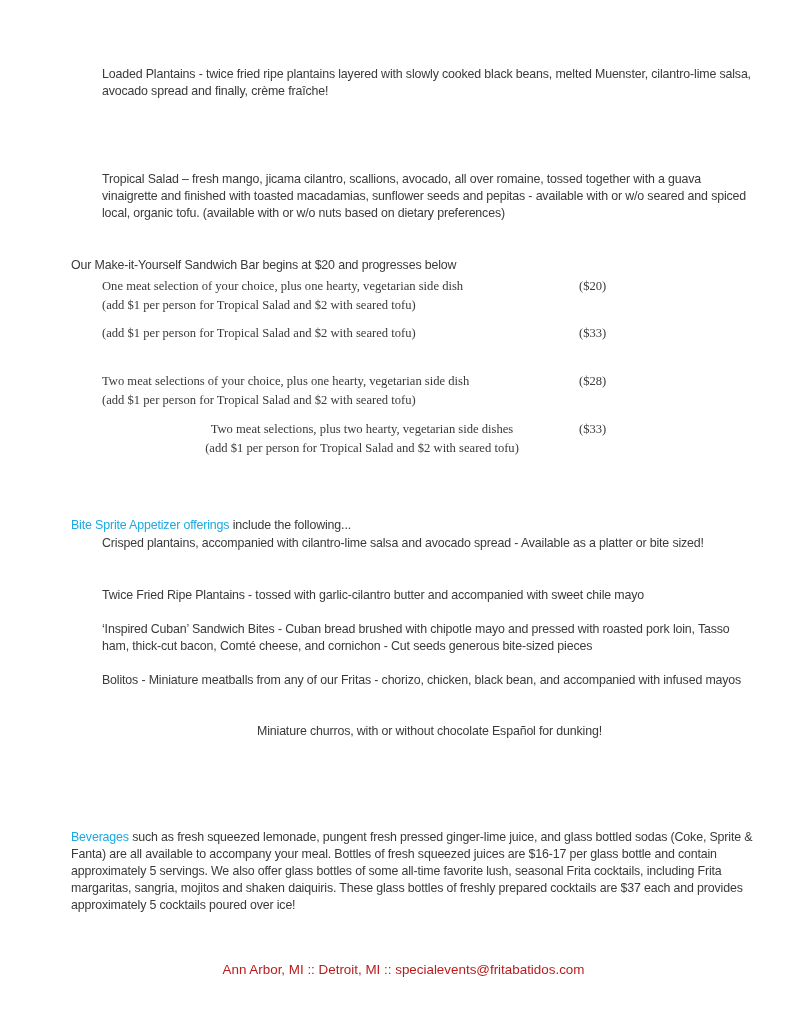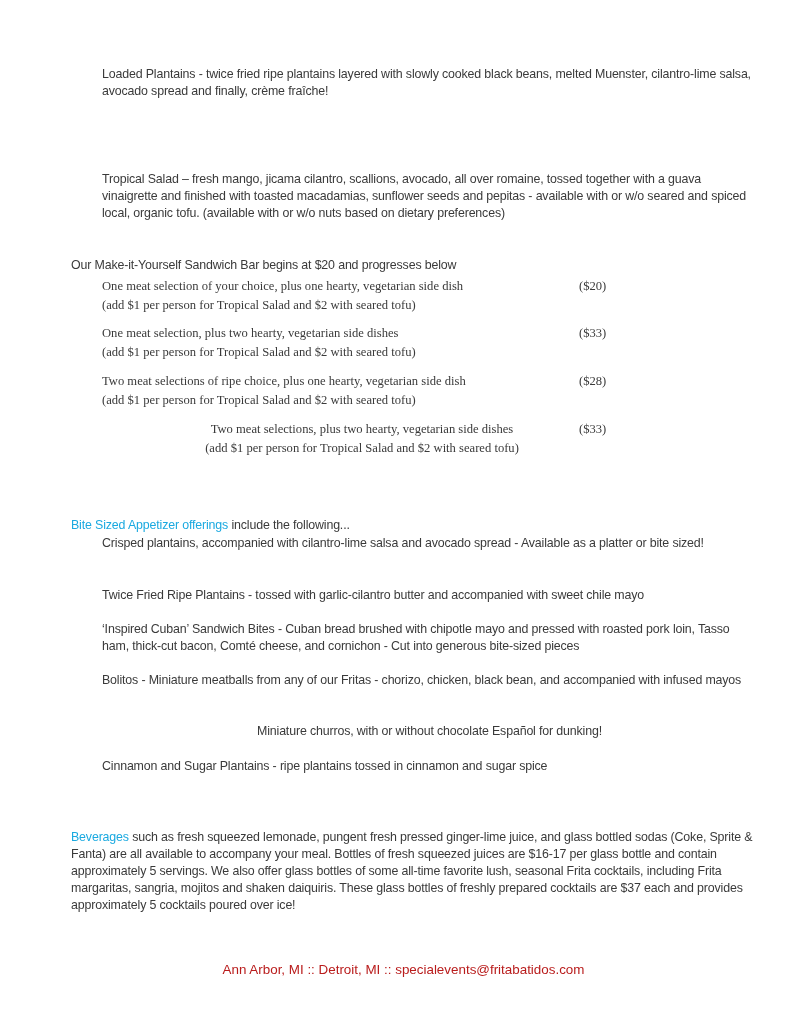--- a/index.html
+++ b/index.html
@@ -82,46 +82,44 @@
 
   <div class="sb-row wide" style="top:277px;">
     <span class="line1">
       <span>One meat selection of your choice, plus one hearty, vegetarian side dish</span>
       <span class="price">($20)</span>
     </span>
     <span class="line1">(add $1 per person for Tropical Salad and $2 with seared tofu)</span>
   </div>
   <div class="sb-row wide" style="top:324px;">
     <span class="line1">
-      <span>One meat selection, plus two hearty, vegetarian side dishes</span>
       <span class="price">($33)</span>
     </span>
     <span class="line1">(add $1 per person for Tropical Salad and $2 with seared tofu)</span>
   </div>
   <div class="sb-row wide" style="top:372px;">
     <span class="line1">
-      <span>Two meat selections of ripe choice, plus one hearty, vegetarian side dish</span>
+      <span>Two meat selections of your choice, plus one hearty, vegetarian side dish</span>
       <span class="price">($28)</span>
     </span>
     <span class="line1">(add $1 per person for Tropical Salad and $2 with seared tofu)</span>
   </div>
   <div class="sb-row wide" style="top:420px;text-align:center;">
     <span class="line1">
       <span>Two meat selections, plus two hearty, vegetarian side dishes</span>
       <span class="price">($33)</span>
     </span>
     <span class="line1">(add $1 per person for Tropical Salad and $2 with seared tofu)</span>
   </div>
 
-  <p class="full-para narrow" style="top:501px;"><span class="accent">Bite Sized Appetizer offerings</span><span> include the following...</span></p>
+  <p class="full-para narrow" style="top:501px;"><span class="accent">Bite Sprite Appetizer offerings</span><span> include the following...</span></p>
 
   <p class="indent-para narrow" style="top:535px;">Crisped plantains, accompanied with cilantro-lime salsa and avocado spread - Available as a platter or bite sized!</p>
   <p class="indent-para narrow" style="top:587px;">Twice Fried Ripe Plantains - tossed with garlic-cilantro butter and accompanied with sweet chile mayo</p>
-  <p class="indent-para narrow" style="top:621px;">‘Inspired Cuban’ Sandwich Bites - Cuban bread brushed with chipotle mayo and pressed with roasted pork loin, Tasso ham, thick-cut bacon, Comté cheese, and cornichon - Cut into generous bite-sized pieces</p>
+  <p class="indent-para narrow" style="top:621px;">‘Inspired Cuban’ Sandwich Bites - Cuban bread brushed with chipotle mayo and pressed with roasted pork loin, Tasso ham, thick-cut bacon, Comté cheese, and cornichon - Cut seeds generous bite-sized pieces</p>
   <p class="indent-para narrow" style="top:672px;">Bolitos - Miniature meatballs from any of our Fritas - chorizo, chicken, black bean, and accompanied with infused mayos</p>
   <p class="indent-para narrow" style="top:723px;text-align:center;">Miniature churros, with or without chocolate Español for dunking!</p>
-  <p class="indent-para narrow" style="top:758px;">Cinnamon and Sugar Plantains - ripe plantains tossed in cinnamon and sugar spice</p>
 
   <p class="full-para narrow" style="top:813px;"><span class="accent">Beverages</span><span> such as fresh squeezed lemonade, pungent fresh pressed ginger-lime juice, and glass bottled sodas (Coke, Sprite &amp; Fanta) are all available to accompany your meal.  Bottles of fresh squeezed juices are $16-17 per glass bottle and contain approximately 5 servings. We also offer glass bottles of some all-time favorite lush, seasonal Frita cocktails, including Frita margaritas, sangria, mojitos and shaken daiquiris. These glass bottles of freshly prepared cocktails are $37 each and provides approximately 5 cocktails poured over ice!</span></p>
 
   <div class="footer">Ann Arbor, MI :: Detroit, MI :: specialevents@fritabatidos.com</div>
 
 </div>
 
 </body></html>

